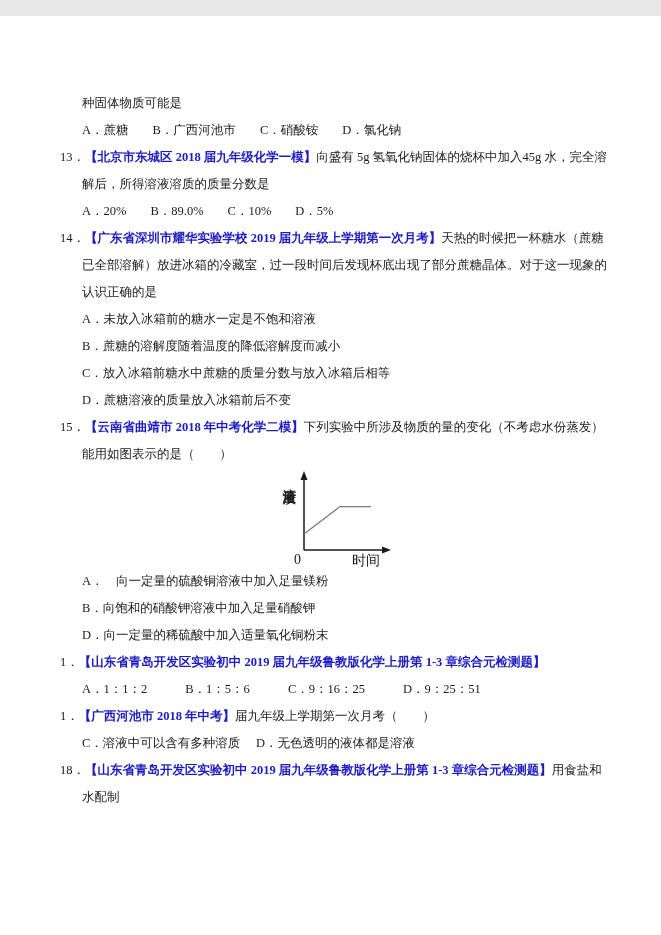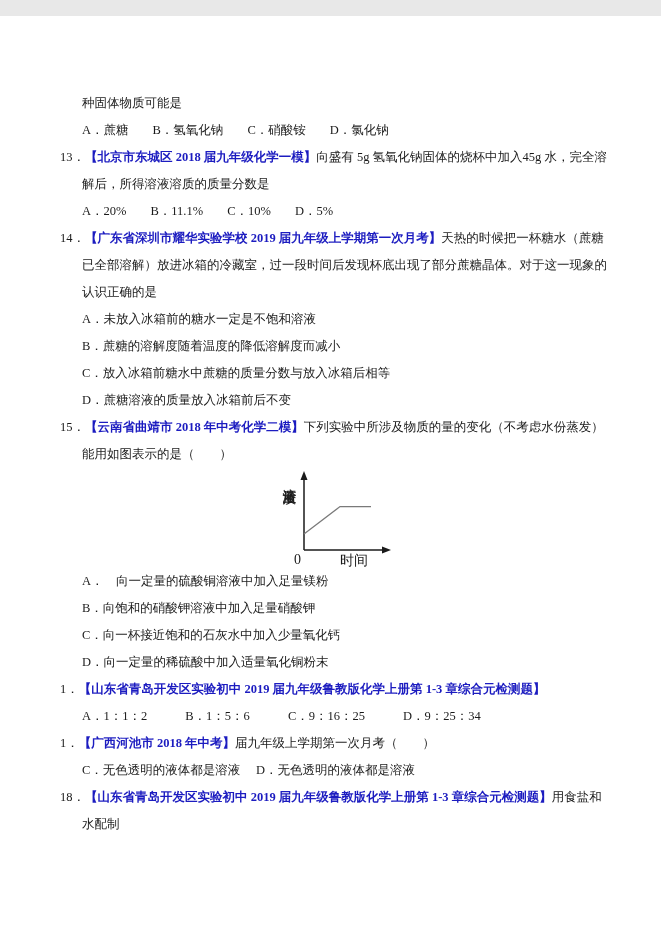--- a/index.html
+++ b/index.html
@@ -34,39 +34,39 @@
     margin:2px 0 0 220px;
     font-size:14px;line-height:1;
   }
   .chart-ylabel{
     position:absolute;left:2px;top:7px;
     writing-mode:vertical-rl;text-orientation:upright;
     letter-spacing:1px;font-size:14px;
   }
   .chart-svg{position:absolute;left:18px;top:0;}
   .chart-origin{position:absolute;left:14px;top:83px;}
-  .chart-xlabel{position:absolute;left:60px;top:84px;}
+  .chart-xlabel{position:absolute;left:72px;top:84px;}
   .axis{stroke:#1a1a1a;stroke-width:1.5;}
   .axisfill{fill:#1a1a1a;stroke:none;}
   .dataline{fill:none;stroke:var(--chart-line,#7a7a7a);stroke-width:1.3;}
 </style>
 </head>
 <body>
 
 <div class="page">
   <div class="content">
 
     <p class="cont">种固体物质可能是</p>
     <p class="opts">
-      <span class="opt">A．蔗糖</span><span class="opt">B．氢氧化钠</span><span class="opt">C．硝酸铵</span><span class="opt">D．氯化钠</span>
+      <span class="opt">A．蔗糖</span><span class="opt">B．广西河池市</span><span class="opt">C．硝酸铵</span><span class="opt">D．氯化钠</span>
     </p>
 
     <p class="qpara"><span class="qnum">13．</span><span class="qsrc">【北京市东城区 2018 届九年级化学一模】</span><span>向盛有 5g 氢氧化钠固体的烧杯中加入45g 水，完全溶解后，所得溶液溶质的质量分数是</span></p>
     <p class="opts">
-      <span class="opt">A．20%</span><span class="opt">B．11.1%</span><span class="opt">C．10%</span><span class="opt">D．5%</span>
+      <span class="opt">A．20%</span><span class="opt">B．89.0%</span><span class="opt">C．10%</span><span class="opt">D．5%</span>
     </p>
 
     <p class="qpara"><span class="qnum">14．</span><span class="qsrc">【广东省深圳市耀华实验学校 2019 届九年级上学期第一次月考】</span><span>天热的时候把一杯糖水（蔗糖已全部溶解）放进冰箱的冷藏室，过一段时间后发现杯底出现了部分蔗糖晶体。对于这一现象的认识正确的是</span></p>
     <p class="optline">A．未放入冰箱前的糖水一定是不饱和溶液</p>
     <p class="optline">B．蔗糖的溶解度随着温度的降低溶解度而减小</p>
     <p class="optline">C．放入冰箱前糖水中蔗糖的质量分数与放入冰箱后相等</p>
     <p class="optline">D．蔗糖溶液的质量放入冰箱前后不变</p>
 
     <p class="qpara"><span class="qnum">15．</span><span class="qsrc">【云南省曲靖市 2018 年中考化学二模】</span><span>下列实验中所涉及物质的量的变化（不考虑水份蒸发）能用如图表示的是（　　）</span></p>
 
@@ -78,29 +78,28 @@
         <line class="axis" x1="6" y1="80" x2="85" y2="80"></line>
         <polygon class="axisfill" points="93,80 84,76.5 84,83.5"></polygon>
         <polyline class="dataline" points="6.0,63.9 42.0,36.6 73.0,36.6"></polyline>
       </svg>
       <span class="chart-origin">0</span>
       <span class="chart-xlabel">时间</span>
     </div>
 
     <p class="optline">A．　向一定量的硫酸铜溶液中加入足量镁粉</p>
     <p class="optline">B．向饱和的硝酸钾溶液中加入足量硝酸钾</p>
-    <p class="optline">C．向一杯接近饱和的石灰水中加入少量氧化钙</p>
     <p class="optline">D．向一定量的稀硫酸中加入适量氧化铜粉末</p>
 
     <p class="qpara"><span class="qnum">1．</span><span class="qsrc">【山东省青岛开发区实验初中 2019 届九年级鲁教版化学上册第 1-3 章综合元检测题】</span></p>
     <p class="opts wide">
-      <span class="opt">A．1：1：2</span><span class="opt">B．1：5：6</span><span class="opt">C．9：16：25</span><span class="opt">D．9：25：34</span>
+      <span class="opt">A．1：1：2</span><span class="opt">B．1：5：6</span><span class="opt">C．9：16：25</span><span class="opt">D．9：25：51</span>
     </p>
 
     <p class="qpara"><span class="qnum">1．</span><span class="qsrc">【广西河池市 2018 年中考】</span><span>届九年级上学期第一次月考（　　）</span></p>
     <p class="optline twocol">
-      <span class="c1">C．无色透明的液体都是溶液</span><span>D．无色透明的液体都是溶液</span>
+      <span class="c1">C．溶液中可以含有多种溶质</span><span>D．无色透明的液体都是溶液</span>
     </p>
 
     <p class="qpara"><span class="qnum">18．</span><span class="qsrc">【山东省青岛开发区实验初中 2019 届九年级鲁教版化学上册第 1-3 章综合元检测题】</span><span>用食盐和水配制</span></p>
 
   </div>
 </div>
 
 </body></html>

